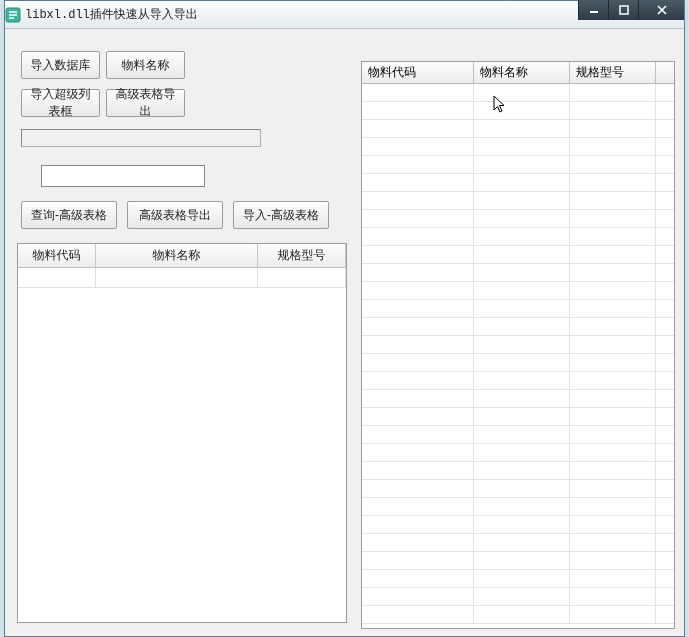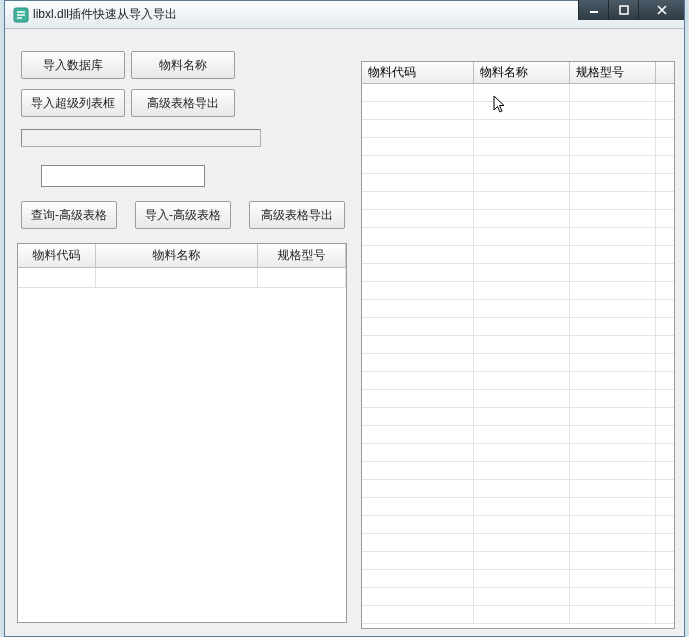--- a/index.html
+++ b/index.html
@@ -22,22 +22,23 @@
     background: #fff;
     border: 1px solid #5a7a99;
     box-shadow: 0 0 0 3px rgba(200,220,230,0.6);
   }
   .titlebar {
     height: 28px;
     background: linear-gradient(#fdfefe, #eef3f6 50%, #e4ecef);
     border-bottom: 1px solid #b8c5cc;
     display: flex;
     align-items: center;
-    padding: 0 8px;
+    padding: 0 0;
     position: relative;
+    font-family: Liberation Mono, monospace;
   }
   .app-icon {
     width: 16px; height: 16px;
     margin-right: 4px;
     display: inline-flex;
     align-items: center;
     justify-content: center;
   }
   .title-text {
     font-size: 12px;
@@ -86,21 +87,21 @@
   }
 
   
   .row {
     position: absolute;
     display: flex;
     gap: 6px;
   }
   .row1 { left: 16px; top: 22px; }
   .row2 { left: 16px; top: 60px; }
-  .row1 .btn, .row2 .btn { width: 104px; }
+  .row1 .btn, .row2 .btn { width: 79px; }
 
   .sunken-box {
     position: absolute;
     left: 16px;
     top: 100px;
     width: 240px;
     height: 18px;
     border: 1px solid #b0b0b0;
     border-top-color: #888;
     border-left-color: #888;
@@ -113,21 +114,21 @@
     top: 136px;
     width: 164px;
     height: 22px;
     border: 1px solid #888;
     background: #fff;
     padding: 2px 4px;
     font-family: inherit;
     font-size: 12px;
   }
 
-  .row3 { left: 16px; top: 172px; gap: 18px; }
+  .row3 { left: 16px; top: 172px; gap: 10px; }
   .row3 .btn { width: 96px; }
 
   
   .left-table-wrap {
     position: absolute;
     left: 12px;
     top: 214px;
     width: 330px;
     height: 380px;
     border: 1px solid #9c9c9c;
@@ -263,22 +264,22 @@
       <button class="btn">导入超级列表框</button>
       <button class="btn">高级表格导出</button>
     </div>
 
     <div class="sunken-box"></div>
 
     <input class="textbox" type="text" value="" style="">
 
     <div class="row row3">
       <button class="btn">查询-高级表格</button>
+      <button class="btn">高级表格导出</button>
       <button class="btn">导入-高级表格</button>
-      <button class="btn">高级表格导出</button>
     </div>
 
     <div class="left-table-wrap">
       <div class="left-table-header">
         <div class="left-th">物料代码</div>
         <div class="left-th">物料名称</div>
         <div class="left-th">规格型号</div>
       </div>
       <div class="left-table-body">
         <div class="left-first-row">

